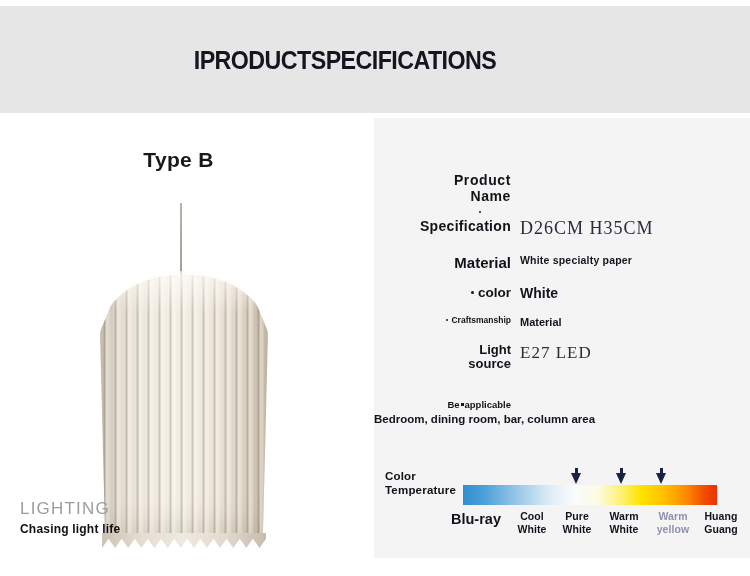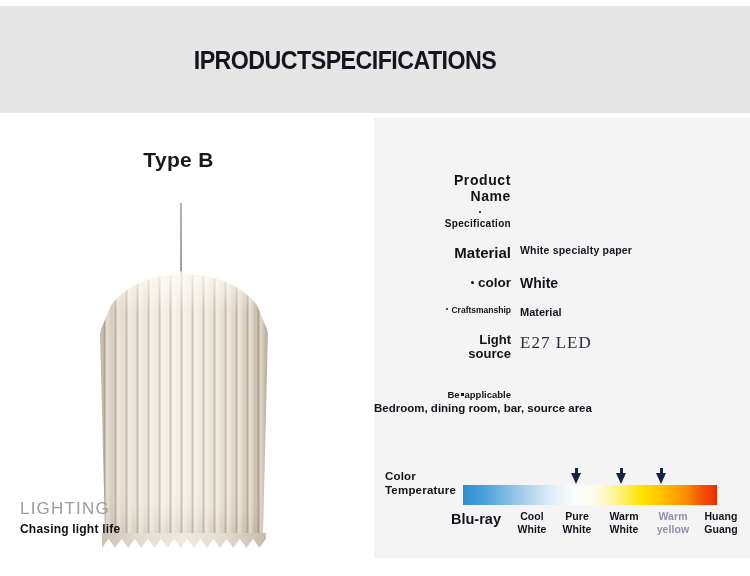--- a/index.html
+++ b/index.html
@@ -210,21 +210,21 @@
     font-family: "Liberation Serif", serif;
     font-weight: normal;
     color: #2b2b3c;
     letter-spacing: 1px;
   }
 
   
   .r-name  .spec-label { font-size: 14px; letter-spacing: 0.6px; }
   .r-name  .spec-value { font-size: 15px; }
 
-  .r-spec  .spec-label { font-size: 10px; letter-spacing: 0.3px; }
+  .r-spec  .spec-label { font-size: 14px; letter-spacing: 0.3px; }
   .r-spec  .spec-value { font-size: 18px; }
 
   .r-mat   .spec-label { font-size: 15px; }
   .r-mat   .spec-value { font-size: 10.5px; letter-spacing: 0.2px; }
 
   .r-color .spec-label { font-size: 13.5px; }
   .r-color .spec-value { font-size: 14px; }
 
   .r-craft .spec-label { font-size: 8.5px; }
   .r-craft .spec-value { font-size: 11px; }
@@ -397,20 +397,21 @@
         <span>Product</span><br>
         <span>Name</span>
       </div>
     </div>
 
     <div class="spec-row r-spec">
       <div class="spec-label">
         <span class="dot-above"></span>
         <span>Specification</span>
       </div>
+      <div class="spec-value serif">D26CM  H35CM</div>
     </div>
 
     <div class="spec-row r-mat">
       <div class="spec-label">Material</div>
       <div class="spec-value">White specialty paper</div>
     </div>
 
     <div class="spec-row r-color">
       <div class="spec-label">
         <span class="lead-dot"></span><span>color</span>
@@ -430,21 +431,21 @@
         <span>Light</span><br>
         <span>source</span>
       </div>
       <div class="spec-value serif">E27  LED</div>
     </div>
 
     <div class="spec-row r-apply" style="margin-top:28px;flex-direction:column;">
       <div class="spec-label">
         <span>Be</span><span class="mid-dot"></span><span>applicable</span>
       </div>
-      <div class="spec-value">Bedroom, dining room, bar, source area</div>
+      <div class="spec-value">Bedroom, dining room, bar, column area</div>
     </div>
 
   </div>
 
   <div class="ct-block">
 
     <div class="ct-label">
       <span>Color</span><br>
       <span>Temperature</span>
     </div>

